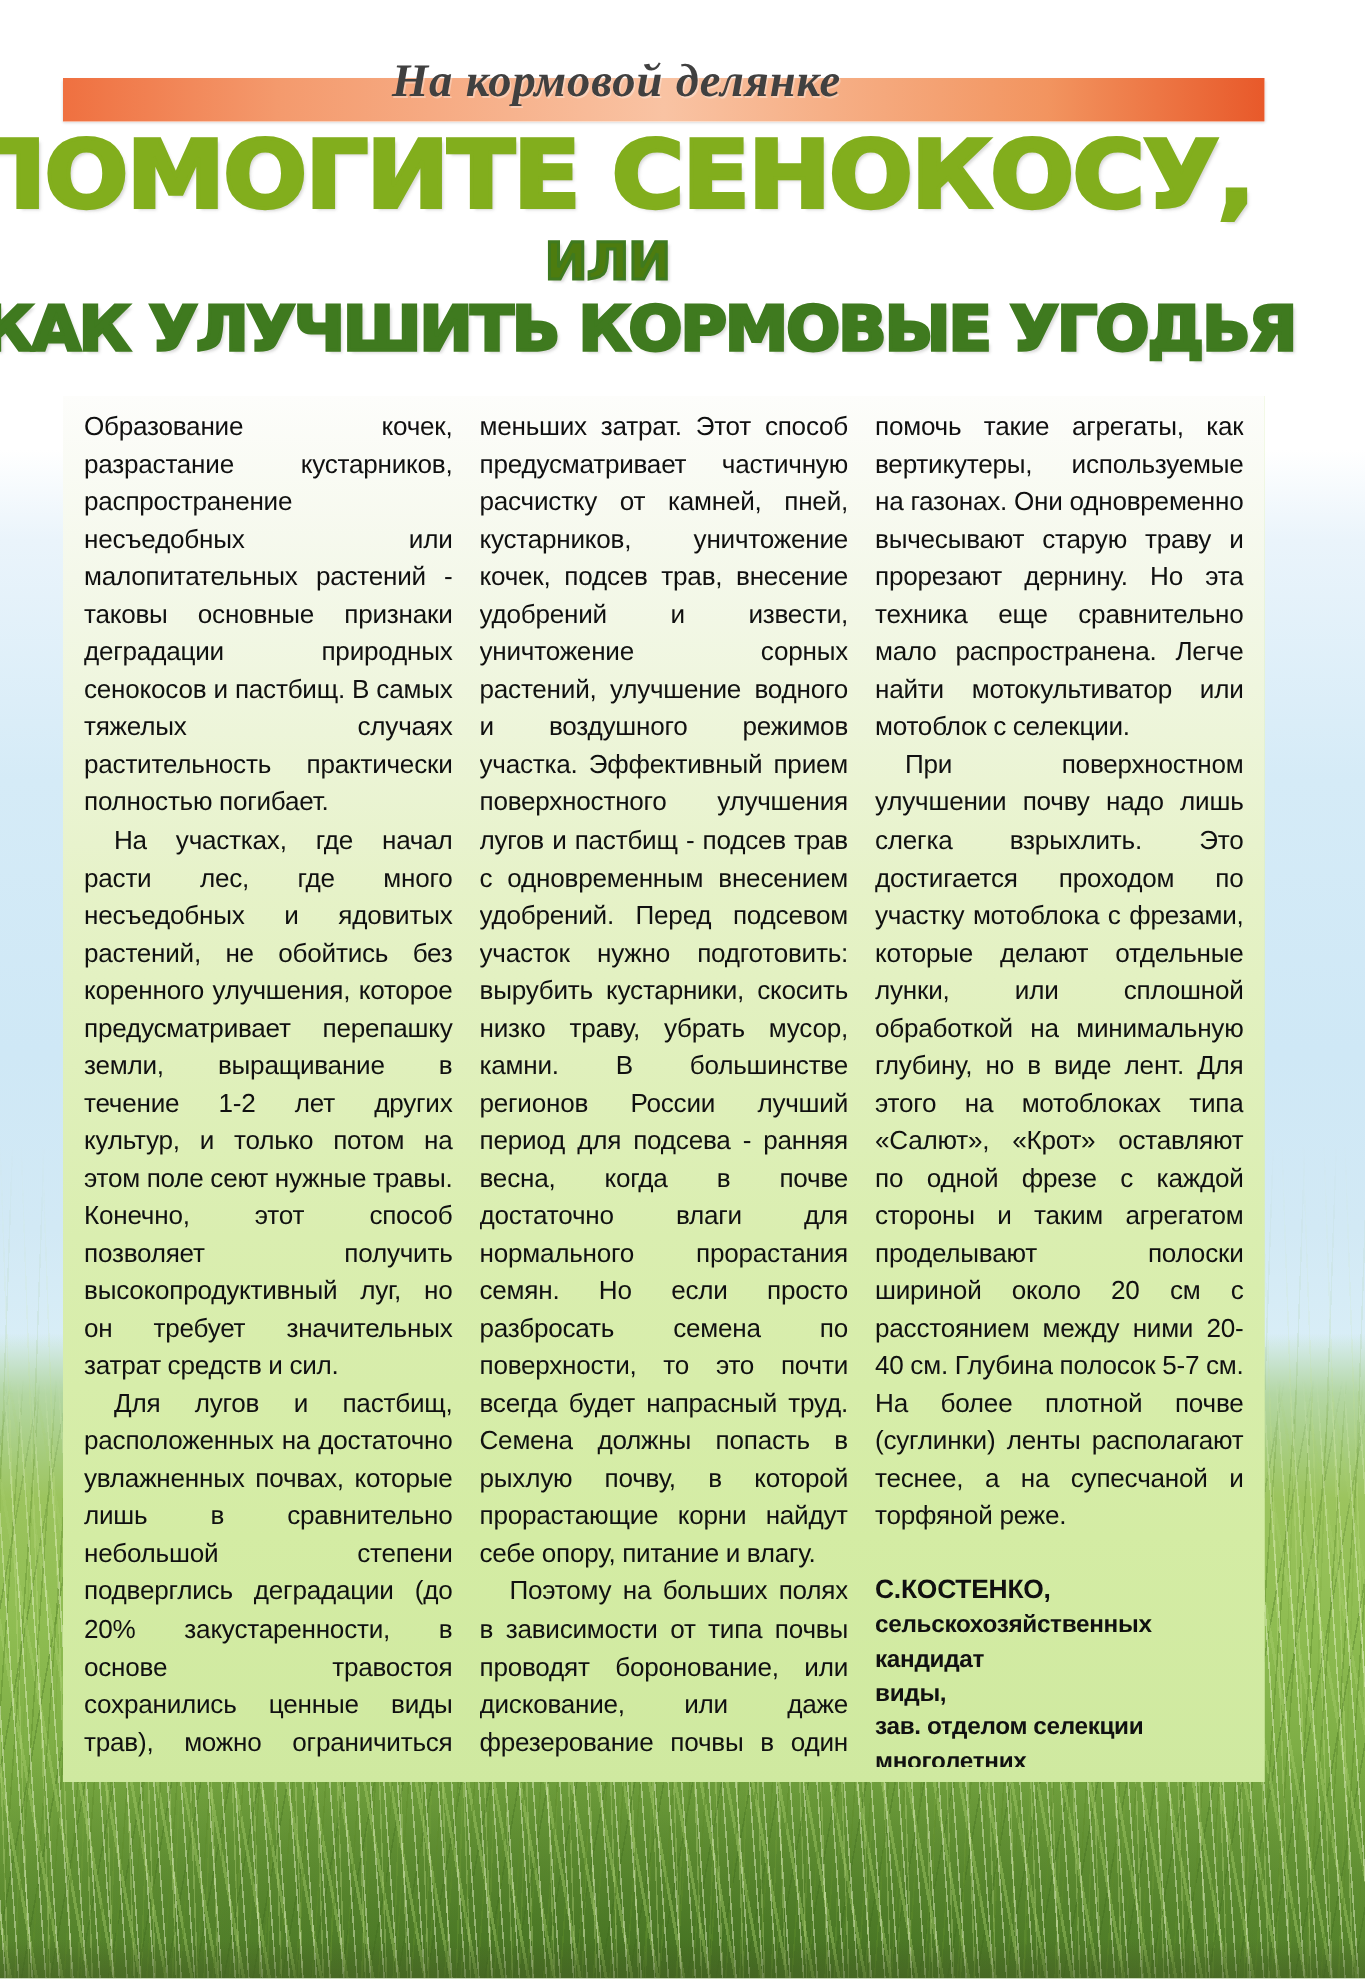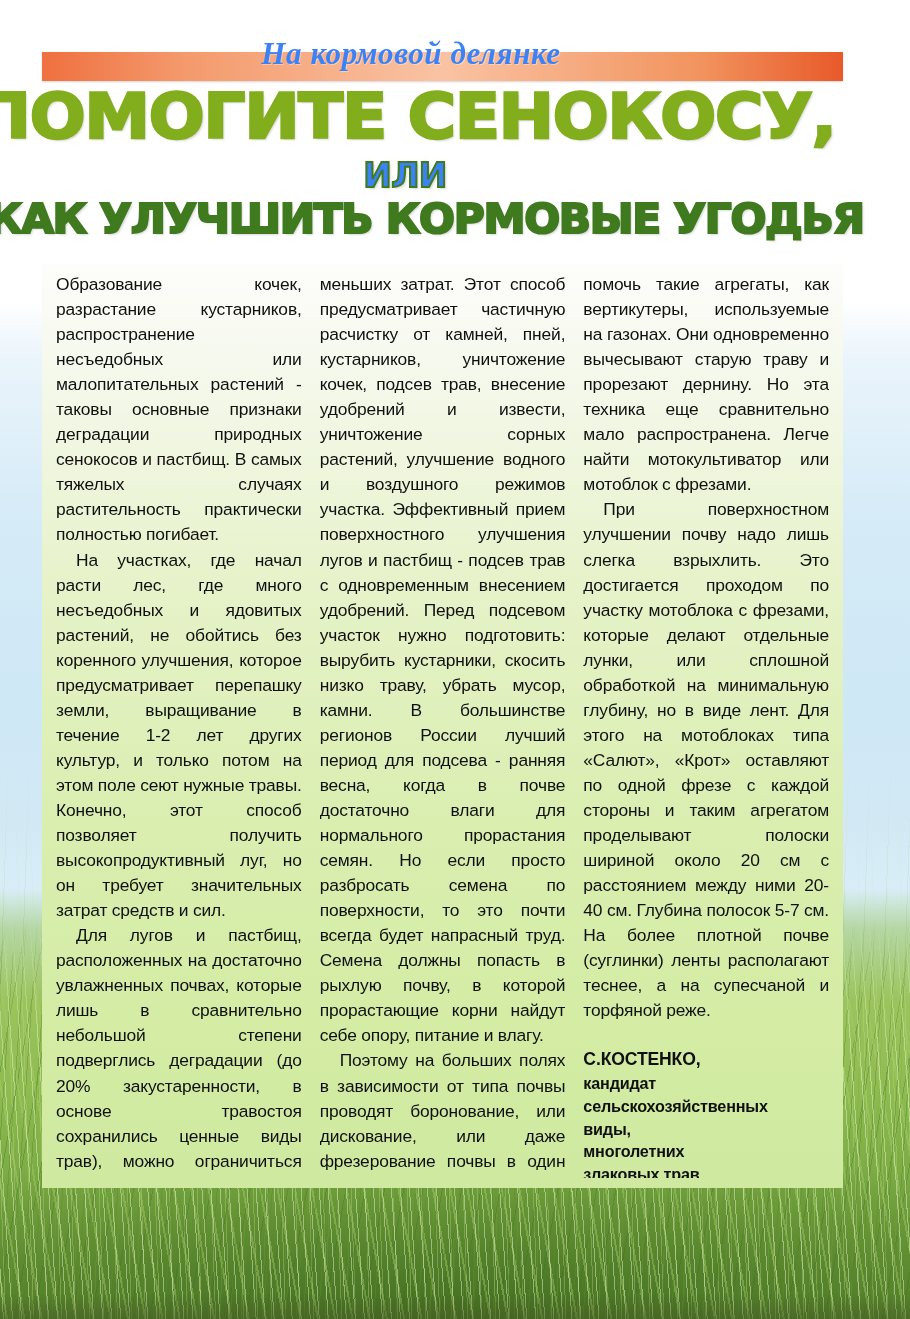--- a/index.html
+++ b/index.html
@@ -74,21 +74,21 @@
     position:absolute;left:42px;top:52px;width:801px;height:29px;
     background:linear-gradient(to right,#ef7040 0%,#f49a6d 18%,#f9c3a3 50%,#f2945f 82%,#e8592a 100%);
     box-shadow:0 1px 2px rgba(0,0,0,.18);
   }
   .kicker-text{
     position:absolute;left:0;top:36px;width:822px;
     text-align:center;
     font-family:"Liberation Serif", serif;
     font-style:italic;font-weight:bold;
     font-size:31px;letter-spacing:.6px;
-    color:#3b82f6;
+    color:#404040;
     text-shadow:1px 1px 0 rgba(255,255,255,.35);
   }
 
   
   .headline-wrap{position:absolute;left:0;top:84px;width:810px;text-align:center;}
   .hl1{
     font-family:"DejaVu Sans", sans-serif;
     font-weight:bold;
     font-size:62px;
     line-height:66px;
@@ -98,21 +98,21 @@
     text-shadow:2px 2px 2px rgba(120,120,120,.30);
     white-space:nowrap;
     transform:scaleX(1.06);
   }
   .hl2{
     font-family:"DejaVu Sans", sans-serif;
     font-weight:bold;
     font-size:34px;line-height:38px;
     margin-top:6px;
     letter-spacing:-.5px;
-    color:#3b82f6;
+    color:#4d7c0f;
     -webkit-text-stroke:2px #3f7a1f;
     text-shadow:2px 2px 2px rgba(120,120,120,.28);
   }
   .hl3{
     font-family:"DejaVu Sans", sans-serif;
     font-weight:bold;
     font-size:41px;line-height:46px;
     margin-top:2px;
     letter-spacing:-1.2px;
     color:#3f7a1f;
@@ -191,27 +191,28 @@
       <p>На участках, где начал расти лес, где много несъедобных и ядовитых растений, не обойтись без коренного улучшения, которое предусматривает перепашку земли, выращивание в течение 1-2 лет других культур, и только потом на этом поле сеют нужные травы. Конечно, этот способ позволяет получить высокопродуктивный луг, но он требует значительных затрат средств и сил.</p>
       <p>Для лугов и пастбищ, расположенных на достаточно увлажненных почвах, которые лишь в сравнительно небольшой степени подверглись деградации (до 20% закустаренности, в основе травостоя сохранились ценные виды трав), можно ограничиться поверхностным улучшением, требующим гораздо</p>
     </div>
 
     <div class="col">
       <p class="noind">меньших затрат. Этот способ предусматривает частичную расчистку от камней, пней, кустарников, уничтожение кочек, подсев трав, внесение удобрений и извести, уничтожение сорных растений, улучшение водного и воздушного режимов участка. Эффективный прием поверхностного улучшения лугов и пастбищ - подсев трав с одновременным внесением удобрений. Перед подсевом участок нужно подготовить: вырубить кустарники, скосить низко траву, убрать мусор, камни. В большинстве регионов России лучший период для подсева - ранняя весна, когда в почве достаточно влаги для нормального прорастания семян. Но если просто разбросать семена по поверхности, то это почти всегда будет напрасный труд. Семена должны попасть в рыхлую почву, в которой прорастающие корни найдут себе опору, питание и влагу.</p>
       <p>Поэтому на больших полях в зависимости от типа почвы проводят боронование, или дискование, или даже фрезерование почвы в один след. Но на небольших участках, конечно, это неприемлемо. В какой-то степени могут</p>
     </div>
 
     <div class="col">
-      <p class="noind">помочь такие агрегаты, как вертикутеры, используемые на газонах. Они одновременно вычесывают старую траву и прорезают дернину. Но эта техника еще сравнительно мало распространена. Легче найти мотокультиватор или мотоблок с фрезами.</p>
+      <p class="noind">помочь такие агрегаты, как вертикутеры, используемые на газонах. Они одновременно вычесывают старую траву и прорезают дернину. Но эта техника еще сравнительно мало распространена. Легче найти мотокультиватор или мотоблок с селекции.</p>
       <p>При поверхностном улучшении почву надо лишь слегка взрыхлить. Это достигается проходом по участку мотоблока с фрезами, которые делают отдельные лунки, или сплошной обработкой на минимальную глубину, но в виде лент. Для этого на мотоблоках типа «Салют», «Крот» оставляют по одной фрезе с каждой стороны и таким агрегатом проделывают полоски шириной около 20 см с расстоянием между ними 20-40 см. Глубина полосок 5-7 см. На более плотной почве (суглинки) ленты располагают теснее, а на супесчаной и торфяной реже.</p>
       <div class="sig">
         <p class="name">С.КОСТЕНКО,</p>
+        <p class="role">сельскохозяйственных</p>
         <p class="role">кандидат</p>
-        <p class="role">сельскохозяйственных</p>
         <p class="role">виды,</p>
+        <p class="role">зав. отделом селекции</p>
         <p class="role">многолетних</p>
         <p class="role">злаковых трав</p>
 
       </div>
     </div>
 
   </div>
 </div>
 
 </body></html>

